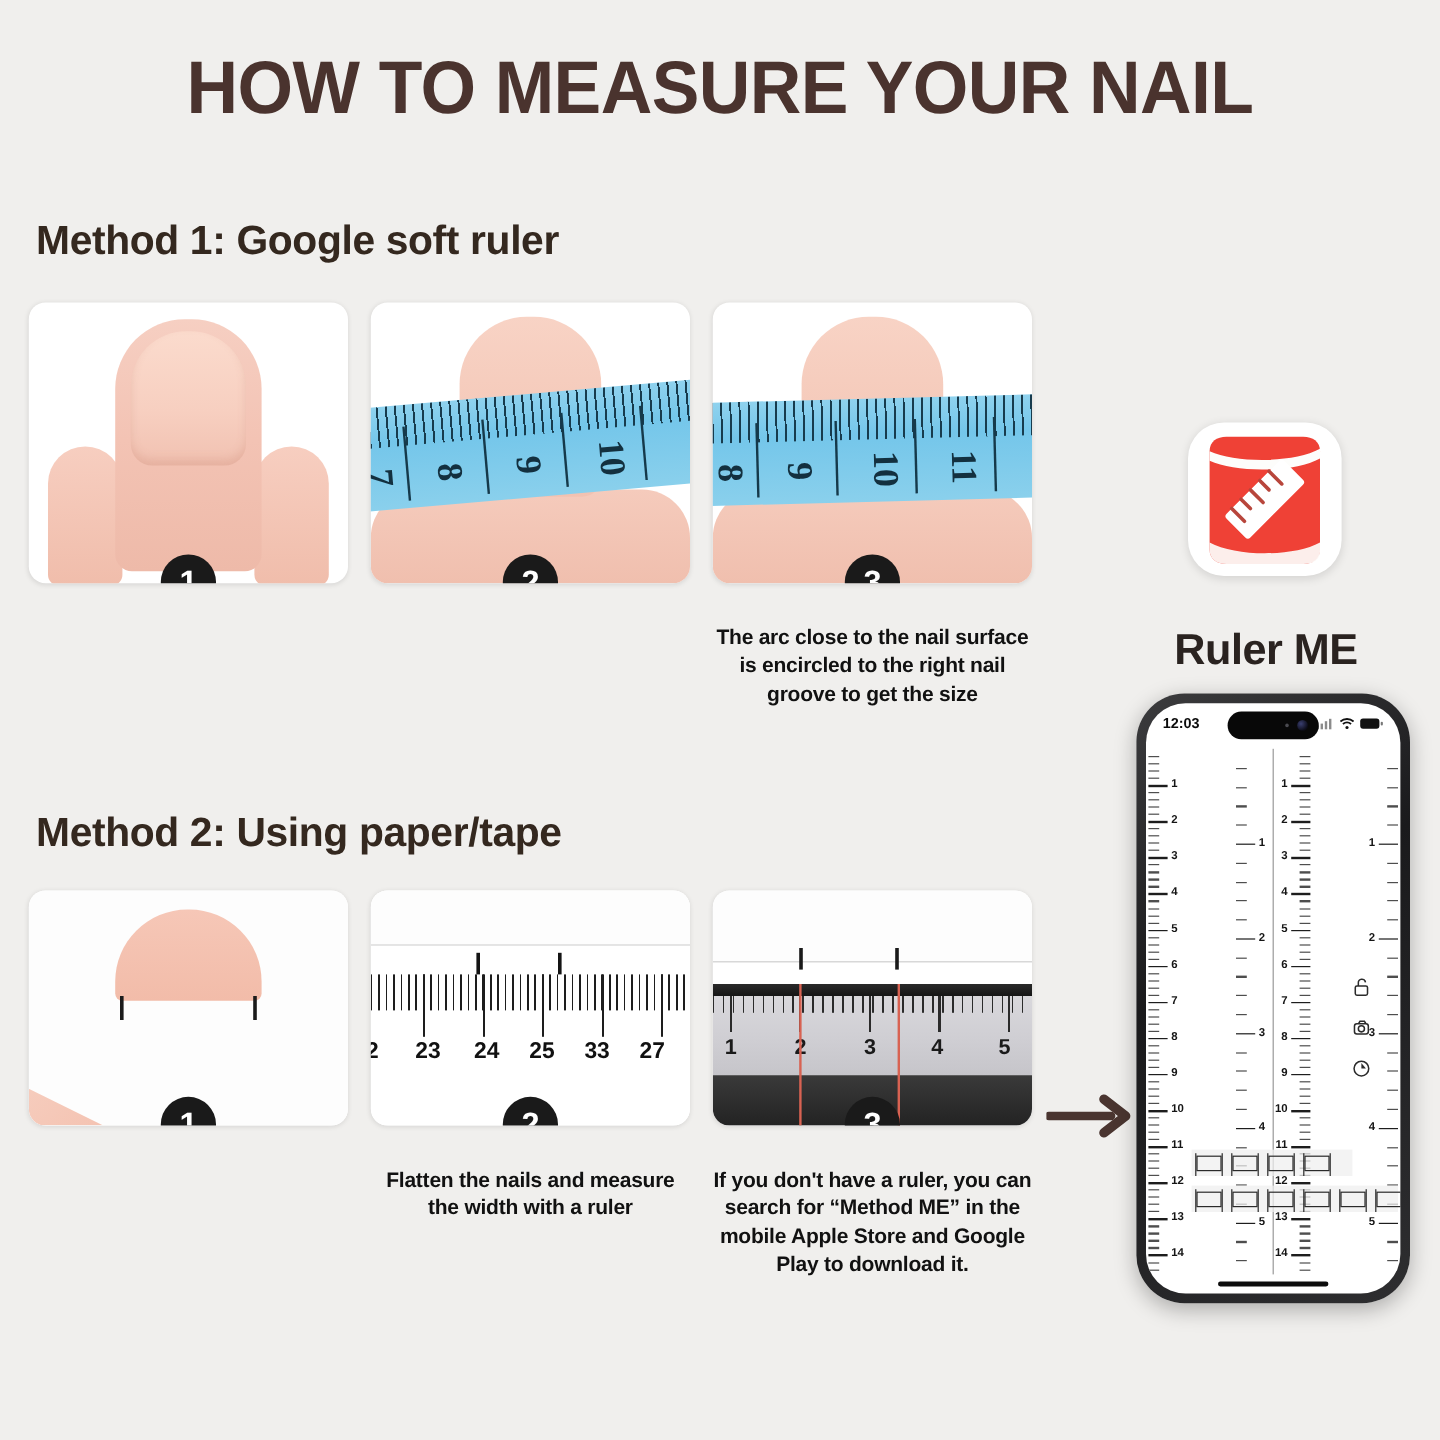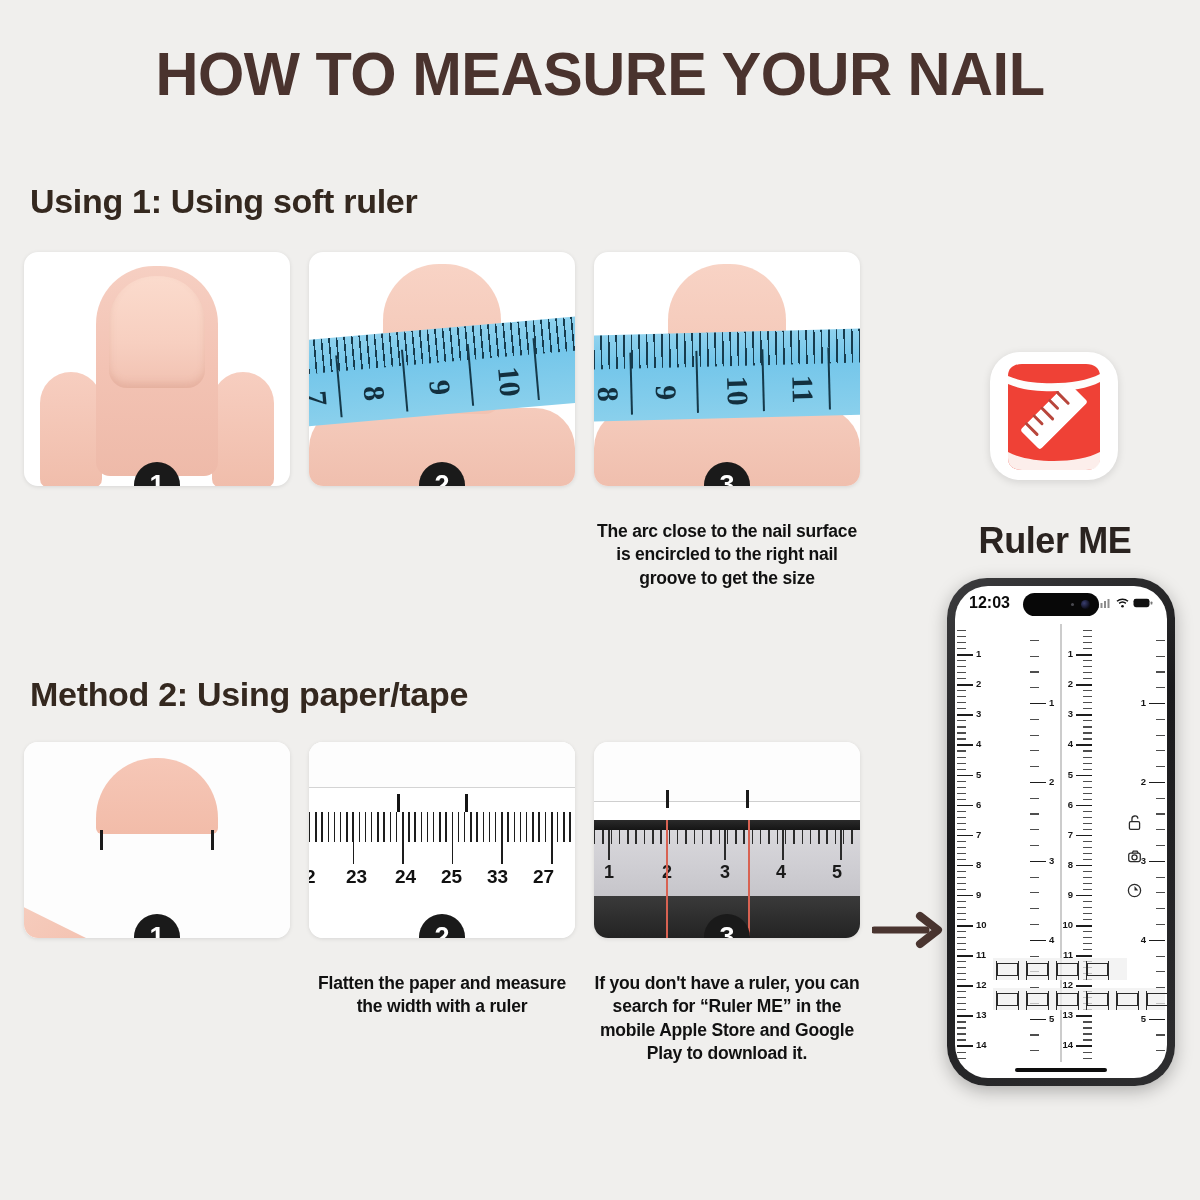--- a/index.html
+++ b/index.html
@@ -367,21 +367,21 @@
     border-radius: 33px;
     background: #ffffff;
     overflow: hidden;
   }
   .status-bar {
     position: absolute; top: 0; left: 0; right: 0; height: 34px;
     display: flex; align-items: center; justify-content: space-between;
     padding: 0 14px;
     z-index: 30;
   }
-  .status-time { font-size: 16px; font-weight: 800; color: #0b0b0b; }
+  .status-time { font-size: 12px; font-weight: 800; color: #0b0b0b; }
   .status-right { display: flex; align-items: center; gap: 4px; }
   .dynamic-island {
     position: absolute;
     top: 7px; left: 50%; transform: translateX(-50%);
     width: 76px; height: 23px;
     border-radius: 14px;
     background: #080808;
     z-index: 31;
     display: flex; align-items: center; justify-content: flex-end;
     padding-right: 9px; gap: 7px;
@@ -468,21 +468,21 @@
     border-radius: 3px;
     background: #0d0d0d;
     z-index: 26;
   }
 </style>
 </head>
 <body>
 
 <div class="page-title">HOW TO MEASURE YOUR NAIL</div>
 
-<div id="m1-heading" class="method-heading">Using 1: Using soft ruler</div>
+<div id="m1-heading" class="method-heading">Method 1: Google soft ruler</div>
 
 <div id="method1" class="method-section">
   <div class="panels">
 
     <div class="panel col0">
       <div class="photo">
         <div class="knuckle-l"></div>
         <div class="knuckle-r"></div>
         <div class="finger-bare">
           <div class="nail-plate"></div>
@@ -564,21 +564,21 @@
         <div class="rule-labels">
           <span class="rule-label" style="left:-4px">2</span>
           <span class="rule-label" style="left:37px">23</span>
           <span class="rule-label" style="left:86px">24</span>
           <span class="rule-label" style="left:132px">25</span>
           <span class="rule-label" style="left:178px">33</span>
           <span class="rule-label" style="left:224px">27</span>
         </div>
         <div class="badge">2</div>
       </div>
-      <div class="caption">Flatten the paper and measure the width with a ruler</div>
+      <div class="caption">Flatten the nails and measure the width with a ruler</div>
     </div>
 
     <div class="panel col2">
       <div class="photo">
         <div class="hr-paper"></div>
         <div class="hr-pen" style="left:72px"></div>
         <div class="hr-pen" style="left:152px"></div>
         <div class="hr-darkbar"></div>
         <div class="hr-body">
           <div class="hr-ticks-fine"></div>
@@ -589,21 +589,21 @@
             <span class="hr-num" style="left:126px">3</span>
             <span class="hr-num" style="left:182px">4</span>
             <span class="hr-num" style="left:238px">5</span>
           </div>
         </div>
         <div class="hr-redline" style="left:72px"></div>
         <div class="hr-redline" style="left:154px"></div>
         <div class="hr-foot"></div>
         <div class="badge">3</div>
       </div>
-      <div class="caption">If you don't have a ruler, you can search for “Ruler ME” in the mobile Apple Store and Google Play to download it.</div>
+      <div class="caption">If you don't have a ruler, you can search for “Method ME” in the mobile Apple Store and Google Play to download it.</div>
     </div>
 
   </div>
 </div>
 
 <svg id="flow-arrow" viewBox="0 0 78 40">
   <line x1="2" y1="20" x2="54" y2="20" stroke="#4a3530" stroke-width="7" stroke-linecap="round"></line>
   <polyline points="48,6 66,20 48,34" fill="none" stroke="#4a3530" stroke-width="8" stroke-linecap="round" stroke-linejoin="round"></polyline>
 </svg>
 

